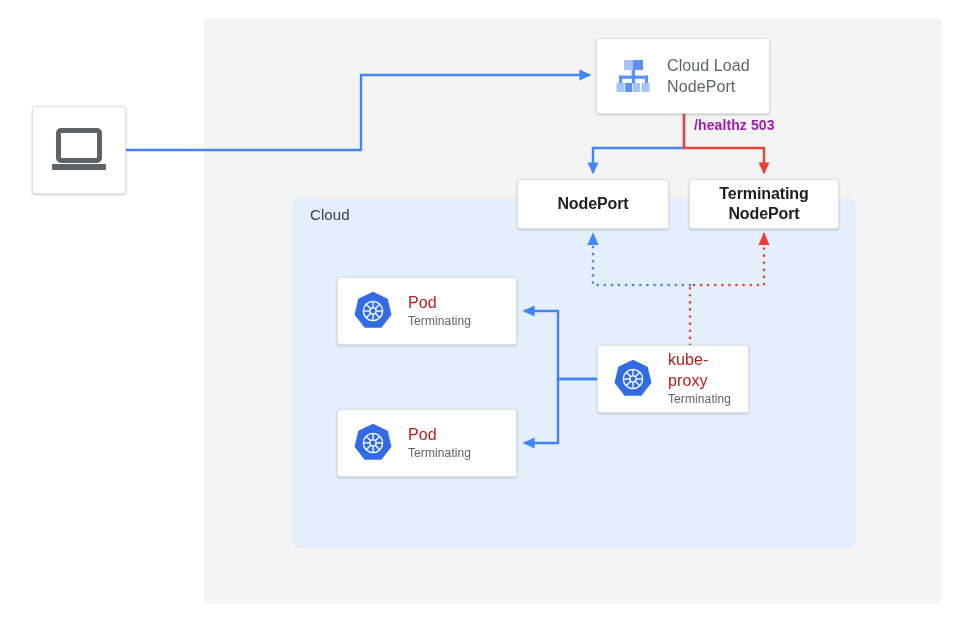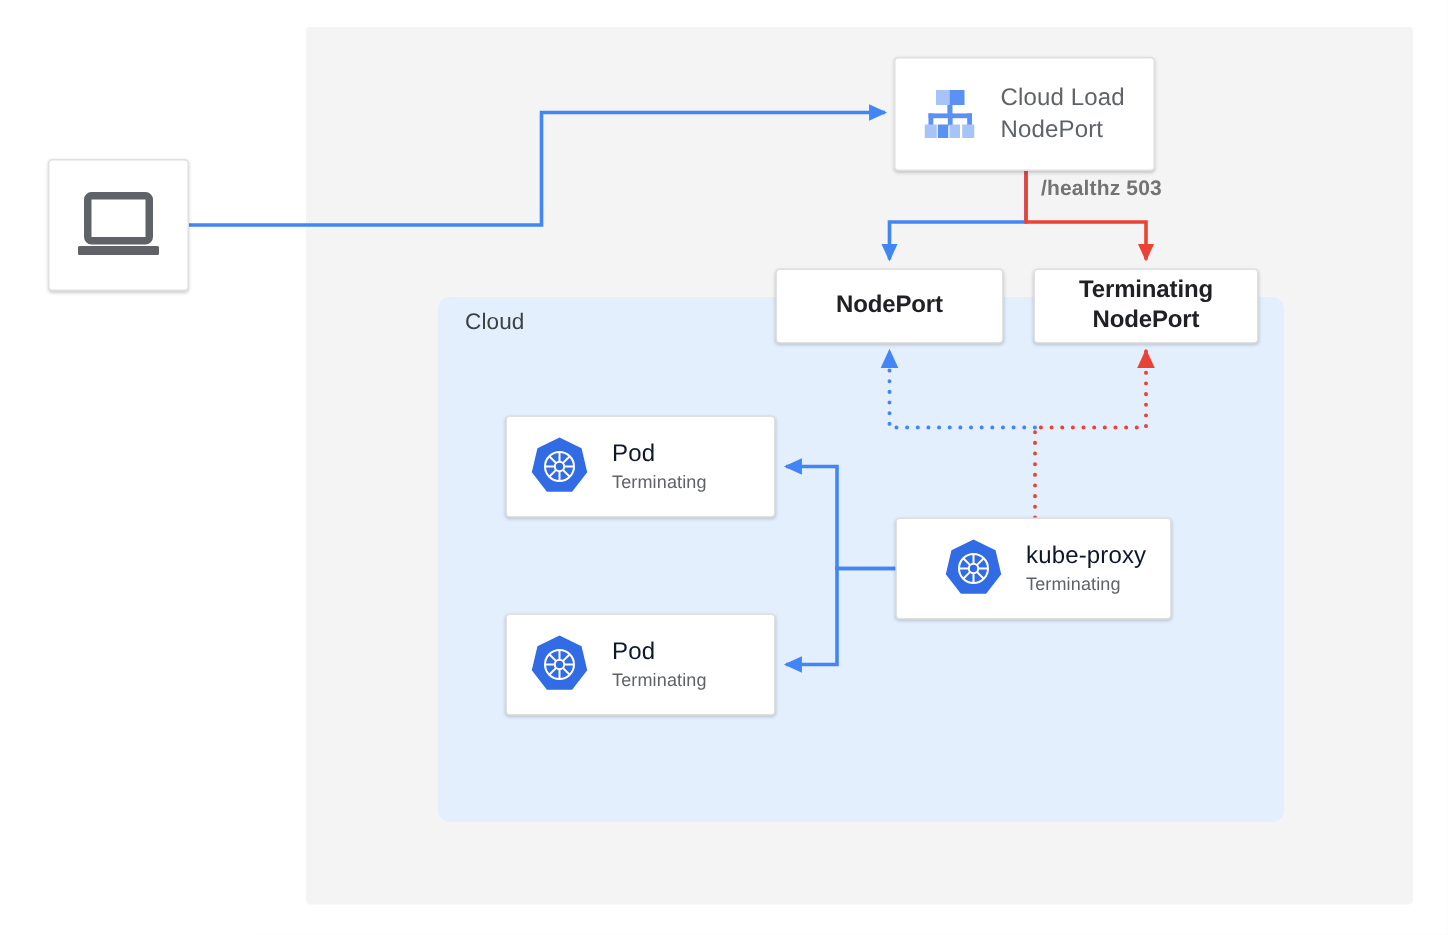--- a/index.html
+++ b/index.html
@@ -122,46 +122,46 @@
     left: 337px;
     top: 409px;
     width: 180px;
     height: 68px;
     padding-left: 14px;
     gap: 14px;
   }
   .card-kubeproxy {
     left: 597px;
     top: 345px;
-    width: 184px;
+    width: 152px;
     height: 68px;
-    padding-left: 30px;
+    padding-left: 14px;
     gap: 14px;
   }
   .card-title {
     font-size: 16px;
-    color: #0f172a;
+    color: #b91c1c;
     line-height: 1.3;
     letter-spacing: 0.1px;
   }
   .card-sub {
     font-size: 12px;
     color: #5f6368;
     line-height: 1.3;
     letter-spacing: 0.1px;
   }
 
   
   .edge-label {
     position: absolute;
     left: 694px;
     top: 117px;
     font-size: 14px;
     font-weight: bold;
-    color: #737373;
+    color: #a21caf;
     letter-spacing: 0.1px;
     white-space: nowrap;
   }
 
   
   #wires {
     position: absolute;
     left: 0;
     top: 0;
     width: 965px;

